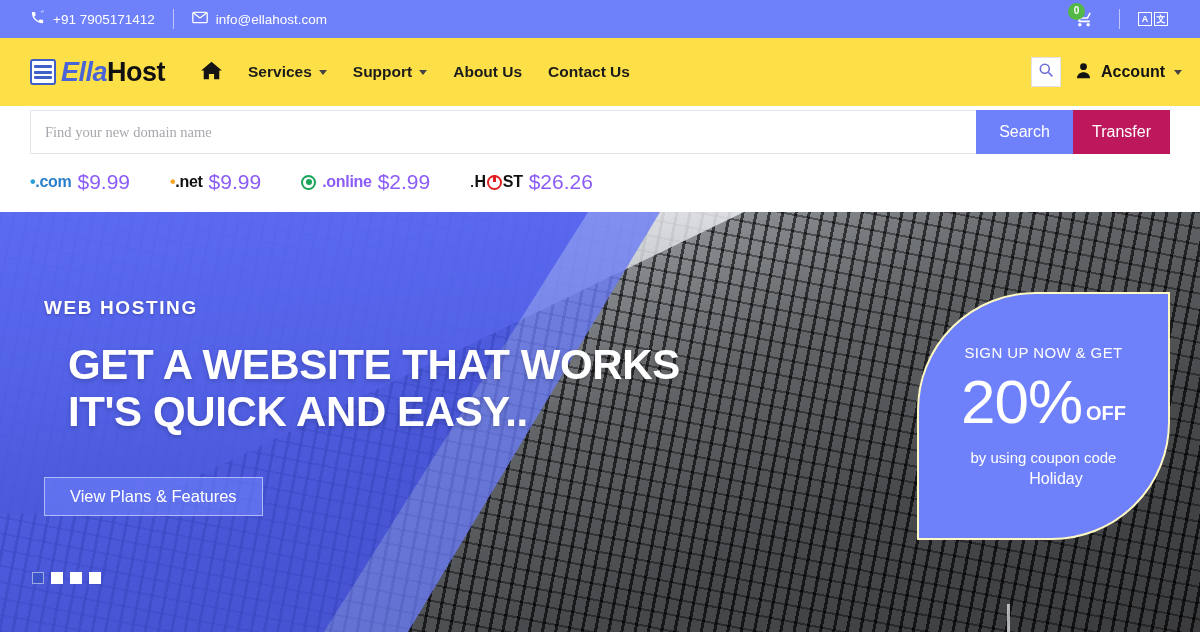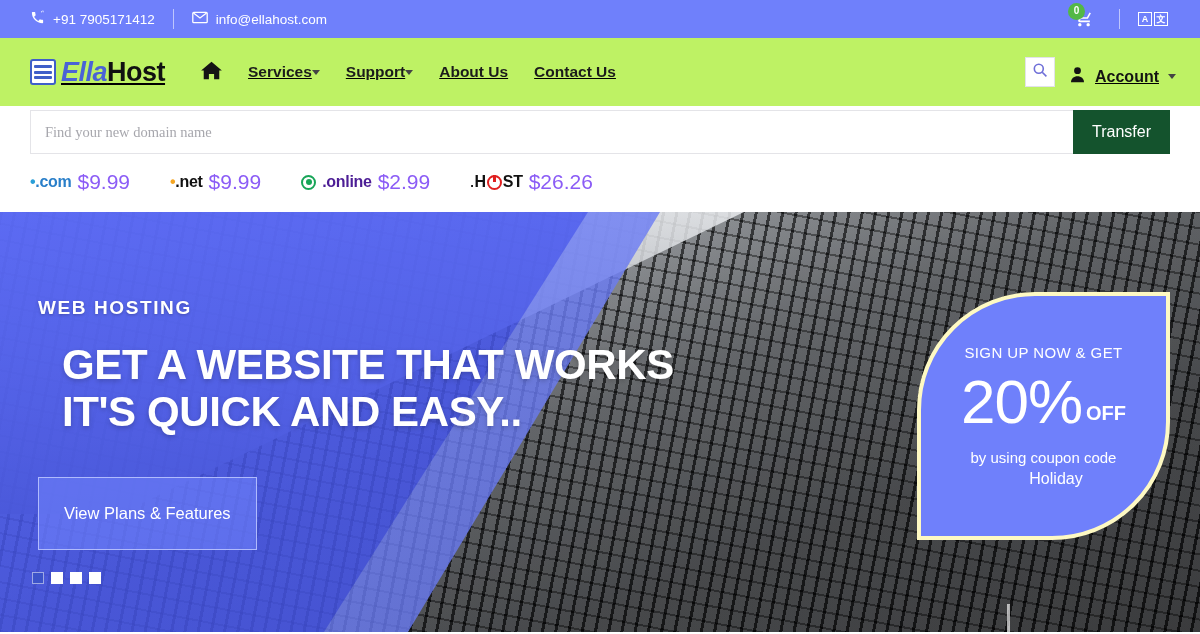--- a/index.html
+++ b/index.html
@@ -52,25 +52,24 @@
     border: 1.5px solid #ffffff;
     color: #ffffff;
     font-size: 9px; font-weight: bold;
     display: flex; align-items: center; justify-content: center;
     line-height: 1;
   }
 
   
   .header {
     height: 68px;
-    background: #bef264;
+    background: #fde047;
     display: flex;
     align-items: center;
-    padding: 0 24px 0 30px;
-    text-decoration: underline;
+    padding: 0 18px 0 30px;
   }
   .logo { display: flex; align-items: center; gap: 5px; }
   .logo-mark {
     width: 26px; height: 26px;
     border: 2px solid #3f5fc9;
     border-radius: 3px;
     display: flex; flex-direction: column;
     justify-content: space-evenly;
     padding: 2px 2px;
     background: #fff;
@@ -83,36 +82,36 @@
   .logo-text { font-size: 27px; font-weight: bold; letter-spacing: -0.5px; }
   .logo-ella { color: #4a63d6; font-style: italic; }
   .logo-host { color: #111111; }
 
   .nav {
     display: flex; align-items: center;
     gap: 26px;
     margin-left: 36px;
   }
   .nav-item {
-    display: flex; align-items: center; 
+    display: flex; align-items: center; gap: 7px;
     font-size: 15.5px;
     font-weight: bold;
     color: #1b1b1b;
     cursor: pointer;
     white-space: nowrap;
   }
   .caret {
     width: 0; height: 0;
     border-left: 4.5px solid transparent;
     border-right: 4.5px solid transparent;
     border-top: 5.5px solid #444;
   }
   .home-icon { font-size: 19px; color: #141414; line-height: 1; }
 
-  .header-right { margin-left: auto; display: flex; align-items: flex-end; gap: 14px; }
+  .header-right { margin-left: auto; display: flex; align-items: center; gap: 14px; }
   .search-toggle {
     width: 30px; height: 30px;
     border: 1px solid #e2e2ea;
     display: flex; align-items: center; justify-content: center;
     cursor: pointer;
     background: #fff;
   }
   .account {
     display: flex; align-items: center; gap: 9px;
     font-size: 16px; font-weight: bold; color: #131313;
@@ -136,21 +135,21 @@
   .search-input::placeholder { color: #a7a7ad; }
   .btn-search, .btn-transfer {
     width: 97px;
     border: none;
     color: #fff;
     font-size: 16px;
     cursor: pointer;
     font-family: "Liberation Sans", sans-serif;
   }
   .btn-search { background: #6f80fb; }
-  .btn-transfer { background: #14532d; }
+  .btn-transfer { background: #be185d; }
 
   .tlds {
     display: flex; align-items: center;
     gap: 40px;
     padding: 16px 0 18px 0;
     font-size: 15px;
   }
   .tld { display: flex; align-items: center; gap: 6px; white-space: nowrap; justify-content: center; }
   .tld-name { font-weight: bold; font-size: 16px; letter-spacing: -0.3px; }
   .tld-price { color: #8b5cf6; font-size: 21px; }
@@ -210,21 +209,21 @@
   .hero-overlay2 {
     position: absolute; inset: 0;
     background: #6f80fb;
     clip-path: polygon(0 0, 49% 0, 27% 100%, 0 100%);
     opacity: 0.55;
     mix-blend-mode: multiply;
   }
 
   .hero-content {
     position: absolute;
-    left: 38px; top: 85px;
+    left: 44px; top: 85px;
     width: 660px;
     color: #ffffff;
     z-index: 5;
   }
   .hero-eyebrow {
     font-size: 19px;
     font-weight: bold;
     letter-spacing: 1.6px;
     margin-bottom: 22px;
     text-shadow: 0 1px 3px rgba(0,0,0,0.25);
@@ -233,21 +232,21 @@
     font-size: 42px;
     font-weight: bold;
     line-height: 1.12;
     letter-spacing: -0.4px;
     text-shadow: 0 2px 5px rgba(0,0,0,0.2);
     margin-left: 24px;
   }
   .hero-cta {
     display: inline-block;
     margin-top: 42px;
-    padding: 26px 25px;
+    padding: 9px 25px;
     background: rgba(110,128,250,0.62);
     border: 1px solid rgba(190,200,255,0.85);
     color: #ffffff;
     font-size: 16.5px;
     cursor: pointer;
     font-family: "Liberation Sans", sans-serif;
   }
   .dots {
     position: absolute;
     left: 32px; bottom: 48px;
@@ -260,21 +259,21 @@
     cursor: pointer;
   }
   .dot.active { background: #3c53c9; border: 1px solid rgba(255,255,255,0.5); }
 
   
   .promo {
     position: absolute;
     right: 30px; top: 80px;
     width: 253px; height: 248px;
     background: #6f80fb;
-    border: 4px solid #fef9c3;
+    border: 2px solid #fef9c3;
     border-radius: 118px 0 118px 0;
     color: #ffffff;
     display: flex; flex-direction: column;
     align-items: center; justify-content: center;
     z-index: 7;
     text-align: center;
   }
   .promo-top { font-size: 15px; letter-spacing: 0.4px; }
   .promo-mid {
     display: flex; align-items: flex-end;
@@ -389,35 +388,36 @@
       </span>
       <span>Account</span>
       <span class="caret"></span>
     </div>
   </div>
 </div>
 
 <div class="domain-zone">
   <div class="search-row">
     <input class="search-input" type="text" placeholder="Find your new domain name" style="">
+    <button class="btn-search">Search</button>
     <button class="btn-transfer">Transfer</button>
   </div>
 
   <div class="tlds">
     <div class="tld">
       <span class="tld-name"><span class="dot-blue">•</span><span style="color:#2a7fc9">.com</span></span>
       <span class="tld-price">$9.99</span>
     </div>
     <div class="tld">
       <span class="tld-name"><span class="dot-orange">•</span><span style="color:#111">.net</span></span>
       <span class="tld-price">$9.99</span>
     </div>
     <div class="tld">
       <span class="ring"></span>
-      <span class="tld-name" style="color:#4c1d95">.online</span>
+      <span class="tld-name" style="color:#8b5cf6">.online</span>
       <span class="tld-price">$2.99</span>
     </div>
     <div class="tld">
       <span class="tld-name" style="color:#111; display:flex; align-items:center; gap:1px;">
         <span style="font-size:13px;">.</span>H<span class="power-o"></span>ST
       </span>
       <span class="tld-price">$26.26</span>
     </div>
   </div>
 </div>

